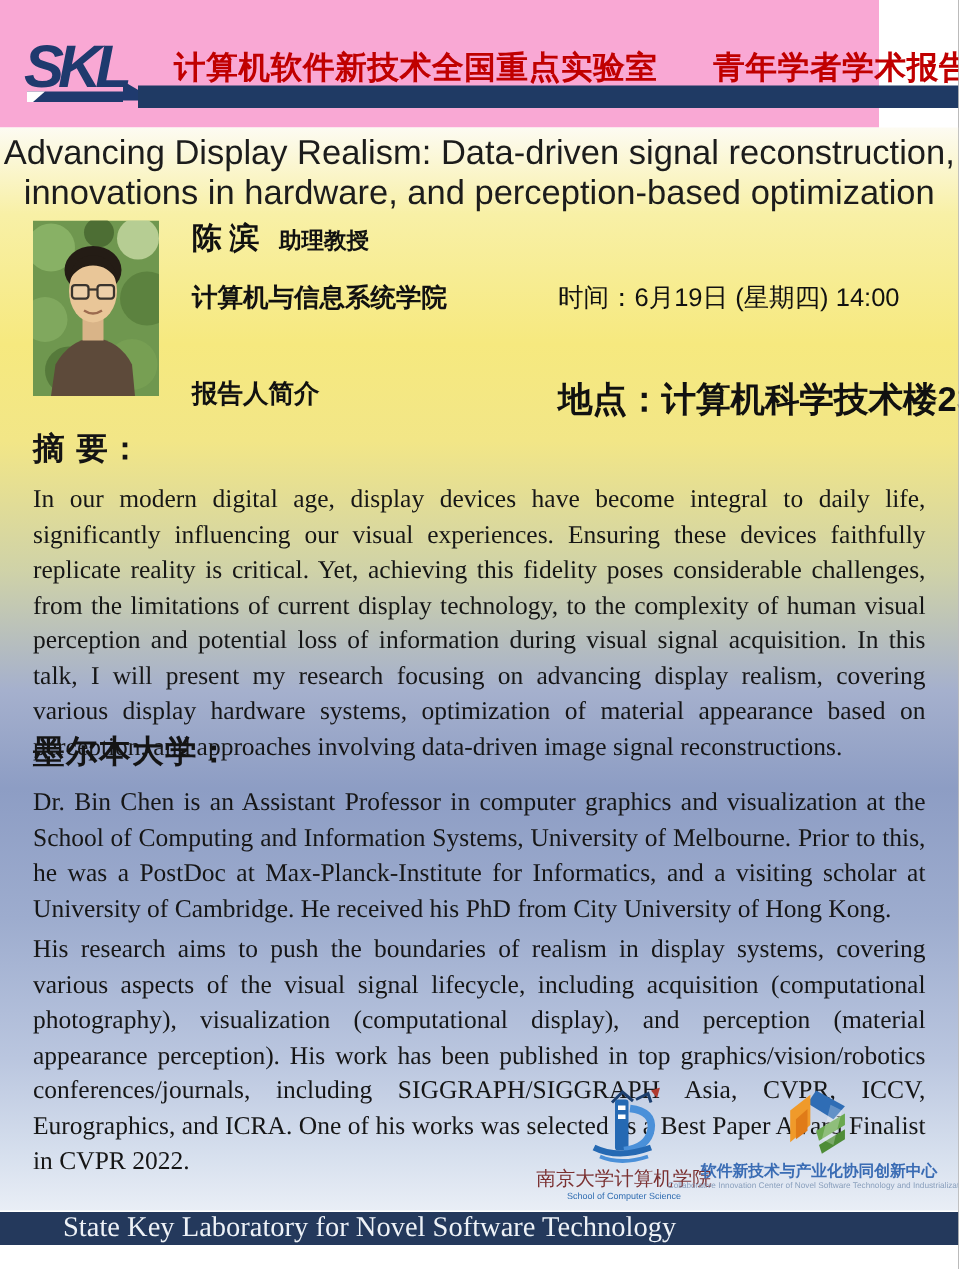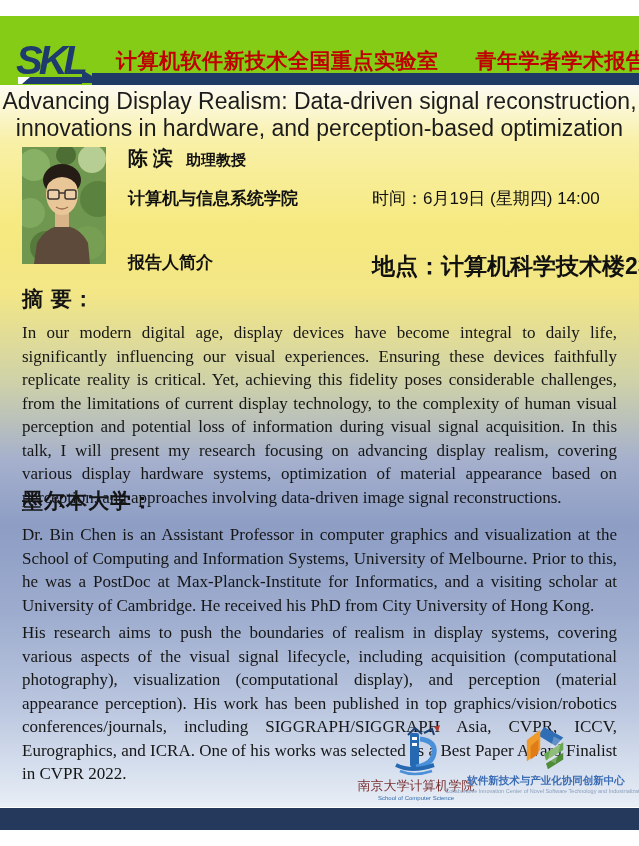--- a/index.html
+++ b/index.html
@@ -2,21 +2,21 @@
 <html><head>
 <meta charset="utf-8">
 <style>
   html,body{margin:0;padding:0;background:#888;}
   .poster{
     position:relative;width:639px;height:846px;margin:0 auto;
     background:#ffffff;overflow:hidden;
     font-family:"Liberation Sans",sans-serif;color:#111;
   }
   
-  .header{position:absolute;top:16px;left:0;width:639px;height:85px;background:#84cc16;}
+  .header{position:absolute;top:0;left:0;width:586px;height:85px;background:#f9a8d4;}
   .skl-logo{position:absolute;left:16px;top:24px;width:90px;height:50px;}
   .header-cn{
     position:absolute;left:116px;top:31px;width:510px;
     font-size:21px;font-weight:bold;color:#c00000;letter-spacing:.5px;white-space:nowrap;
   }
   .header-cn .gap{display:inline-block;width:37px;}
   .header-rule{position:absolute;left:92px;top:57px;width:547px;height:15px;background:#1f3a64;}
   
   .body{
     position:absolute;top:85px;left:0;width:639px;height:722px;
@@ -151,15 +151,16 @@
           <polygon points="34,12 42,16 36,40 28,36" fill="#ffffff" opacity=".25"></polygon>
         </svg>
         <div class="logo-caption-cn-cic">软件新技术与产业化协同创新中心</div>
         <div class="logo-caption-en-cic">Collaborative Innovation Center of Novel Software Technology and Industrialization</div>
       </div>
     </div>
 
   </div>
 
   <div class="footer-bar">
+    <span>State Key Laboratory for Novel Software Technology</span>
   </div>
 
 </div>
 
 </body></html>

